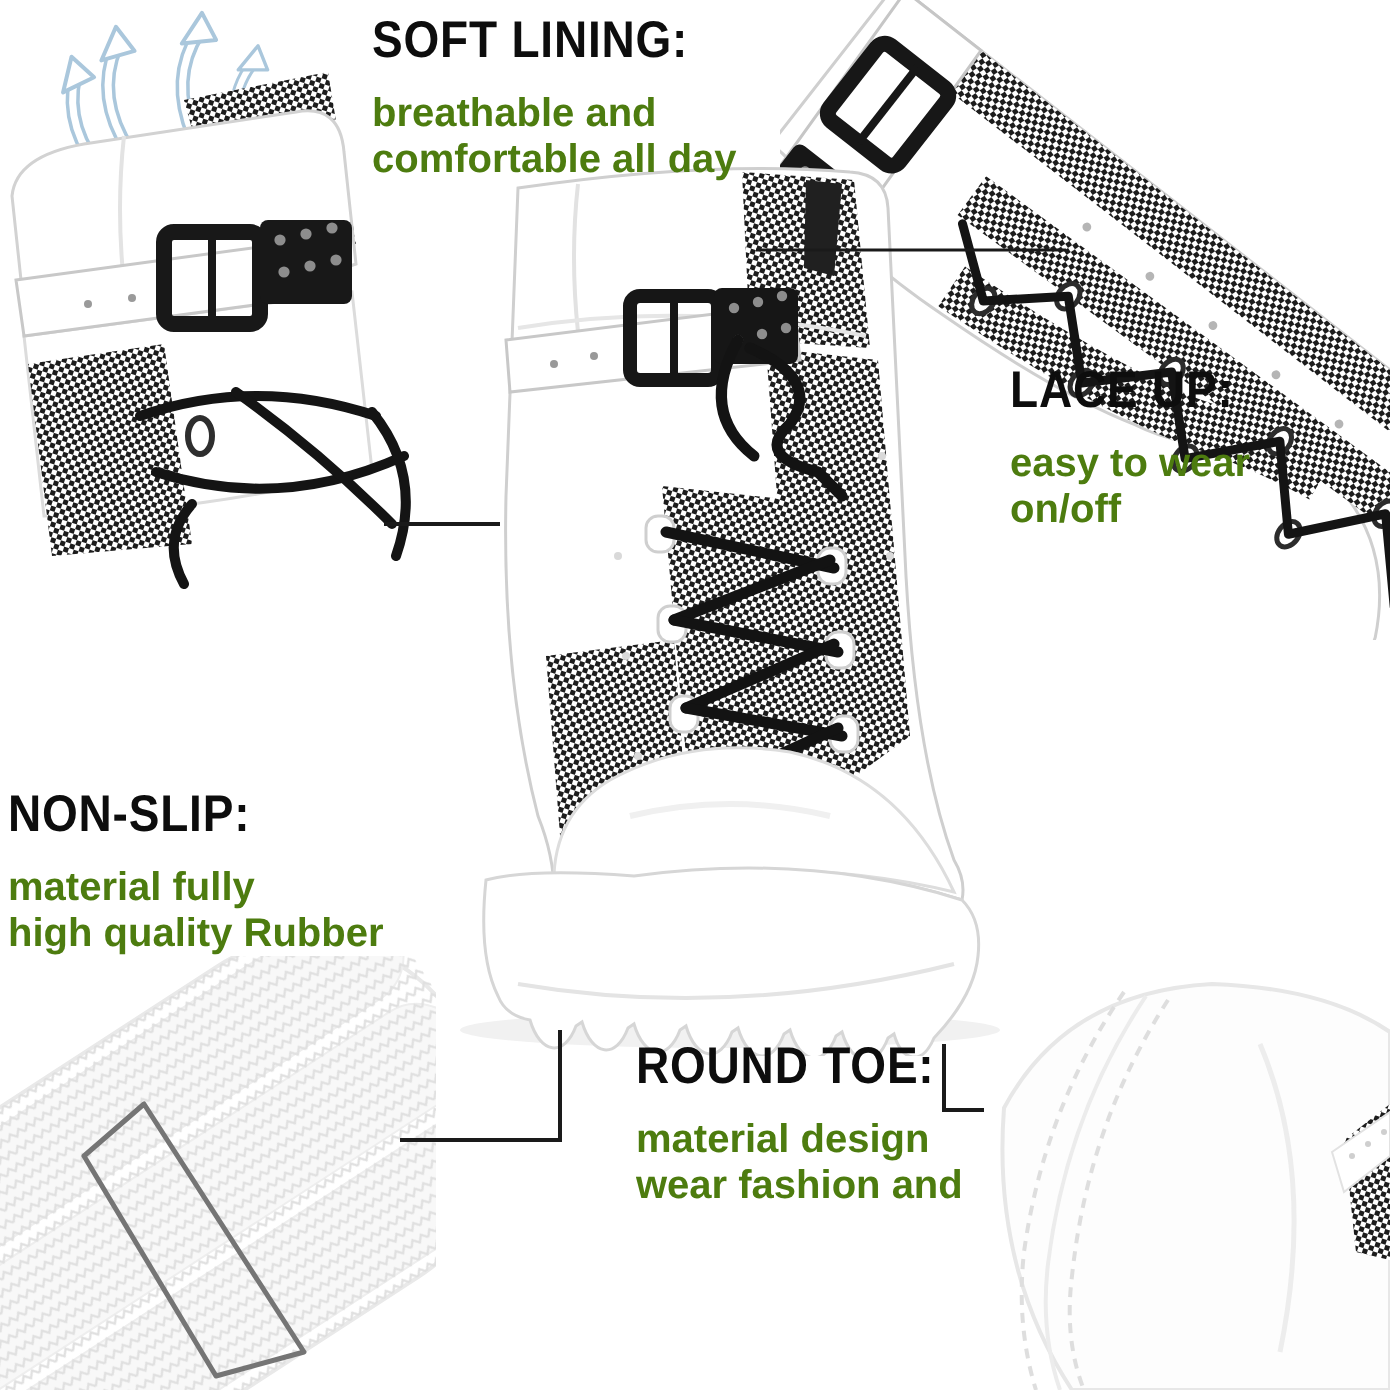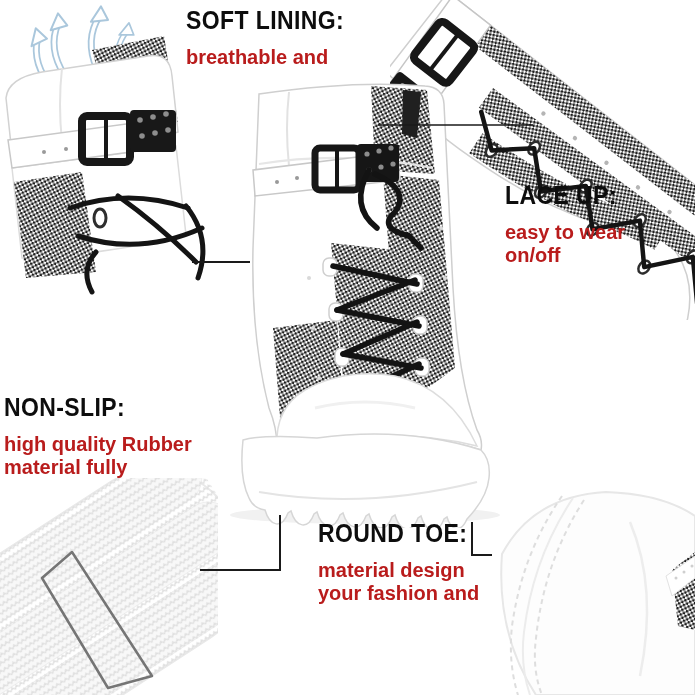--- a/index.html
+++ b/index.html
@@ -9,21 +9,21 @@
   #fig-topleft{left:0;top:0;}
   #fig-topright{left:390px;top:0;}
   #fig-center{left:225px;top:78px;}
   #fig-sole{left:0;top:478px;}
   #fig-toe{left:478px;top:458px;}
   #connector-overlay{position:absolute;left:0;top:0;pointer-events:none;}
   .callout{position:absolute;}
   .callout-title{display:block;font-weight:900;font-size:23px;color:#0d0d0d;
                  letter-spacing:0.4px;transform:scaleY(1.12);transform-origin:0 0;
                  margin:0 0 14px 0;white-space:nowrap;}
-  .callout-line{font-weight:bold;font-size:20px;line-height:23px;color:#b91c1c;white-space:nowrap;}
+  .callout-line{font-weight:bold;font-size:20px;line-height:23px;color:#4d7c0f;white-space:nowrap;}
   #callout-soft-lining{left:186px;top:5px;}
   #callout-lace-up{left:505px;top:180px;}
   #callout-non-slip{left:4px;top:392px;}
   #callout-round-toe{left:318px;top:518px;}
 </style>
 </head>
 <body>
 
 <div id="stage">
 
@@ -276,33 +276,34 @@
   <svg id="connector-overlay" width="695" height="695" viewBox="0 0 695 695">
     <path d="M192,262 L250,262" stroke="#1a1a1a" stroke-width="2" fill="none"></path>
     <path d="M378,125 L533,125" stroke="#1a1a1a" stroke-width="1.6" fill="none"></path>
     <path d="M200,570 L280,570 L280,515" stroke="#1a1a1a" stroke-width="2" fill="none"></path>
     <path d="M472,522 L472,555 L492,555" stroke="#1a1a1a" stroke-width="2" fill="none"></path>
   </svg>
 
   <div class="callout" id="callout-soft-lining">
     <span class="callout-title">SOFT LINING:</span>
     <div class="callout-line">breathable and</div>
+    <div class="callout-line">comfortable all day</div>
   </div>
 
   <div class="callout" id="callout-lace-up">
     <span class="callout-title">LACE UP:</span>
     <div class="callout-line">easy to wear</div>
     <div class="callout-line">on/off</div>
   </div>
 
   <div class="callout" id="callout-non-slip">
     <span class="callout-title">NON-SLIP:</span>
+    <div class="callout-line">material fully</div>
     <div class="callout-line">high quality Rubber</div>
-    <div class="callout-line">material fully</div>
   </div>
 
   <div class="callout" id="callout-round-toe">
     <span class="callout-title">ROUND TOE:</span>
     <div class="callout-line">material design</div>
-    <div class="callout-line">your fashion and</div>
+    <div class="callout-line">wear fashion and</div>
   </div>
 
 </div>
 
 </body></html>

